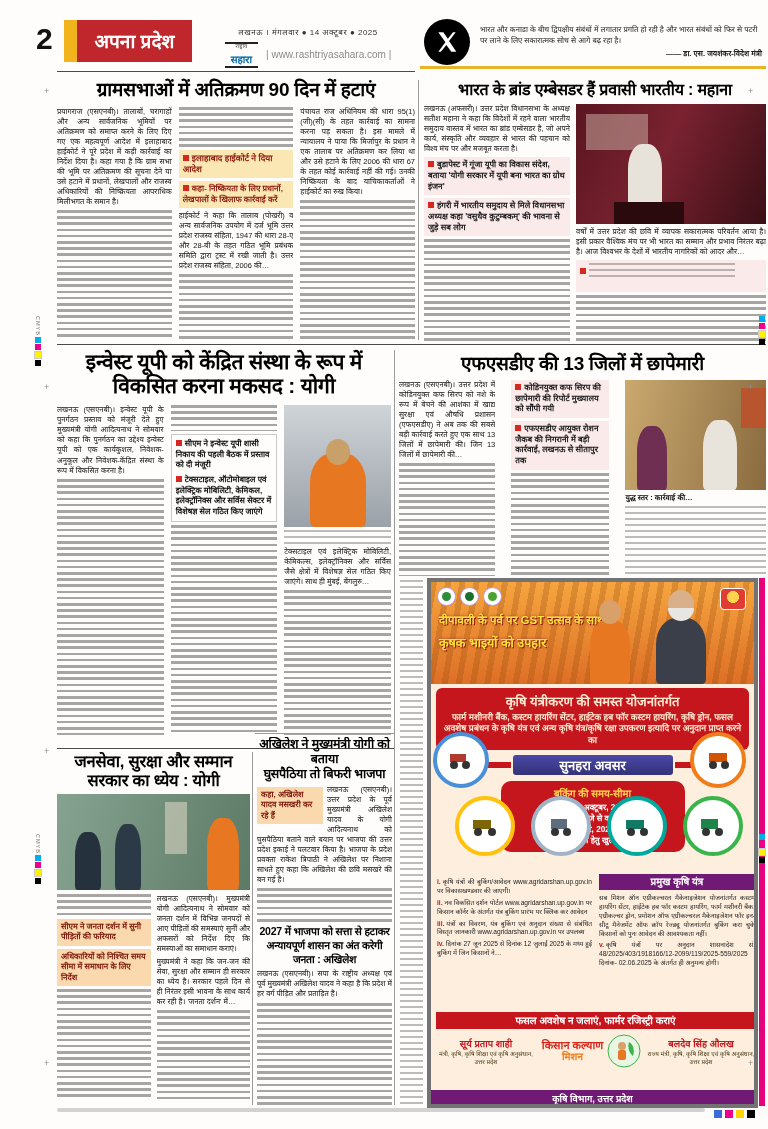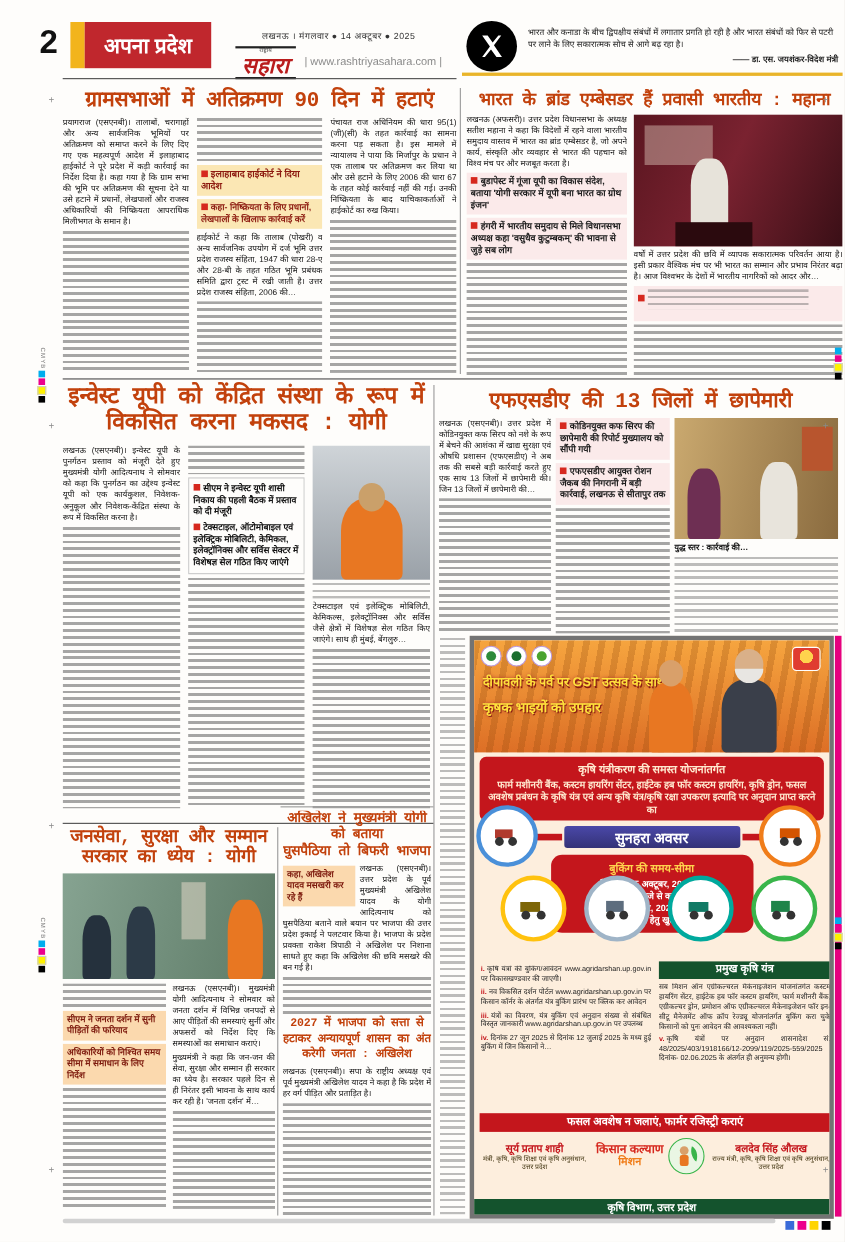--- a/index.html
+++ b/index.html
@@ -7,33 +7,33 @@
         font-family:"Liberation Sans",sans-serif;color:#111;overflow:hidden;}
   .abs{position:absolute;}
   
   .body{font-size:7.5px;line-height:1.34;text-align:justify;color:#141414;margin:0;}
   .col{display:flex;flex-direction:column;gap:3px;overflow:hidden;}
   .fill{flex:1;}
   .greek{background-image:repeating-linear-gradient(to bottom,#3a3a3a 0,#3a3a3a 2.6px,transparent 2.6px,transparent 6.2px);opacity:.45;}
   .greek-lt{background-image:repeating-linear-gradient(to bottom,#5a5a5a 0,#5a5a5a 2.2px,transparent 2.2px,transparent 6px);opacity:.4;}
   .rule-h{background:#4a4a4a;height:1px;}
   .rule-v{background:#9a9a9a;width:1px;}
-  .hl{font-weight:700;color:#c2410c;letter-spacing:-.2px;text-align:center;margin:0;font-family:Liberation Mono, monospace;}
+  .hl{font-weight:700;color:#000000;letter-spacing:-.2px;text-align:center;margin:0;}
   .sq{display:inline-block;width:6px;height:6px;background:#d6281e;margin-right:3px;}
   
   .pageno{font-size:30px;font-weight:700;}
   .secbox{display:flex;width:128px;height:42px;}
   .secbox .stripe{width:13px;background:#f2b41c;}
   .secbox .red{flex:1;background:#c0272d;color:#fff;display:flex;align-items:center;justify-content:center;
                font-size:19px;font-weight:700;}
   .dateline{font-size:8px;color:#333;letter-spacing:.5px;text-align:center;}
   .brandrow{display:flex;align-items:center;gap:8px;justify-content:center;}
   .saharalogo{border-top:2px solid #222;border-bottom:2px solid #222;padding:0 6px;text-align:center;line-height:1;}
   .saharalogo .top{font-size:5.5px;color:#444;display:block;}
-  .saharalogo .main{font-size:20px;font-weight:800;color:#b91c1c;font-style:italic;}
+  .saharalogo .main{font-size:10px;font-weight:800;color:#0369a1;}
   .website{font-size:10px;color:#8a8a8a;}
   .xcircle{width:46px;height:46px;border-radius:50%;background:#000;display:flex;align-items:center;justify-content:center;}
   .quote{font-size:7.6px;line-height:1.45;color:#222;text-align:left;}
   .quote .attr{display:block;text-align:right;font-weight:700;margin-top:2px;}
   .yellowrule{background:#e9b429;height:3px;}
   
   .hlbox{background:#fbe7b4;color:#8d1b10;font-weight:700;font-size:8.6px;line-height:1.3;padding:3px 4px;}
   .pinkbox{background:#fbeaea;font-size:8.2px;font-weight:700;line-height:1.3;color:#1c1c1c;padding:3px 4px;}
   .panel{border:1px solid #c9c9c9;padding:4px;display:flex;flex-direction:column;gap:5px;}
   .peachbox{background:#fbd9ae;color:#7d1a0d;font-weight:700;font-size:8px;line-height:1.3;padding:3px 4px;}
@@ -52,21 +52,21 @@
   .logo-dot i{width:9px;height:9px;border-radius:50%;background:#2e8b3a;display:block;}
   .redbox{background:#c4161c;color:#ffe9cf;border-radius:6px;text-align:center;font-weight:700;}
   .ribbon{position:relative;margin:5px auto 0;width:160px;height:20px;background:linear-gradient(#4a48a8,#343277);
           color:#fff;font-weight:800;font-size:13px;display:flex;align-items:center;justify-content:center;
           border-radius:3px;}
   .ribbon:before,.ribbon:after{content:"";position:absolute;top:7px;width:34px;height:6px;background:#c4161c;}
   .ribbon:before{left:-36px;} .ribbon:after{right:-36px;}
   .mcircle{position:absolute;border-radius:50%;background:#fff;display:flex;align-items:center;justify-content:center;}
   .adlist{font-size:6.6px;line-height:1.35;text-align:justify;color:#222;}
   .adlist .num{color:#c4161c;font-weight:800;margin-right:2px;}
-  .orangebar{background:#14532d;color:#fff;font-weight:800;text-align:center;}
+  .orangebar{background:#701a75;color:#fff;font-weight:800;text-align:center;}
   .redband{background:#c4161c;color:#fff;font-weight:800;text-align:center;font-size:10px;line-height:17px;}
   .minister{text-align:center;}
   .minister .nm{color:#c4161c;font-weight:800;font-size:9.5px;}
   .minister .tt{font-size:6.2px;color:#40330f;line-height:1.25;}
   .missionlogo{text-align:center;font-weight:800;color:#d6281e;line-height:1.05;}
   .missionlogo .l1{font-size:11px;} .missionlogo .l2{font-size:10px;color:#f07d1a;}
   
   .cmyb{display:flex;flex-direction:column;gap:1px;align-items:center;}
   .cmyb i{width:6px;height:6px;display:block;}
   .cmyb .lbl{writing-mode:vertical-rl;font-size:5.5px;color:#777;letter-spacing:1px;}
@@ -176,21 +176,21 @@
         </div>
         <div class="greek-lt" style="height:14px;"></div>
         <p class="body">टेक्सटाइल एवं इलेक्ट्रिक मोबिलिटी, केमिकल्स, इलेक्ट्रॉनिक्स और सर्विस जैसे क्षेत्रों में विशेषज्ञ सेल गठित किए जाएंगे। साथ ही मुंबई, बेंगलुरु…</p>
         <div class="fill greek"></div>
       </div>
     </div>
   </div>
 
   <div class="abs" style="left:399px;top:350px;width:367px;">
     <p class="hl nowrap" style="font-size:19px;">एफएसडीए की 13 जिलों में छापेमारी</p>
-    <div style="display:flex;gap:4px;height:196px;margin-top:4px;">
+    <div style="display:flex;gap:16px;height:196px;margin-top:4px;">
       <div class="col" style="width:102px;">
         <p class="body">लखनऊ (एसएनबी)। उत्तर प्रदेश में कोडिनयुक्त कफ सिरप को नशे के रूप में बेचने की आशंका में खाद्य सुरक्षा एवं औषधि प्रशासन (एफएसडीए) ने अब तक की सबसे बड़ी कार्रवाई करते हुए एक साथ 13 जिलों में छापेमारी की। जिन 13 जिलों में छापेमारी की…</p>
         <div class="fill greek"></div>
       </div>
       <div class="col" style="width:104px;">
         <div class="pinkbox"><span class="sq"></span><span>कोडिनयुक्त कफ सिरप की छापेमारी की रिपोर्ट मुख्यालय को सौंपी गयी</span></div>
         <div class="pinkbox"><span class="sq"></span><span>एफएसडीए आयुक्त रोशन जैकब की निगरानी में बड़ी कार्रवाई, लखनऊ से सीतापुर तक</span></div>
         <div class="fill greek"></div>
       </div>
       <div class="col" style="width:149px;">
@@ -276,21 +276,21 @@
         <div class="abs" style="left:15px;top:4px;width:22px;height:24px;border-radius:50%;background:#d9a06a;"></div>
       </div>
       <div class="abs" style="right:40px;top:6px;width:66px;height:96px;">
         <div class="sil" style="left:8px;bottom:0;width:50px;height:66px;background:#3a3f4a;"></div>
         <div class="abs" style="left:20px;top:2px;width:26px;height:28px;border-radius:50%;background:#d9b089;"></div>
         <div class="abs" style="left:20px;top:20px;width:26px;height:13px;border-radius:0 0 13px 13px;background:#e8e6e2;"></div>
       </div>
     </div>
 
     <div class="redbox" style="margin:4px 5px 0;padding:4px 6px;">
-      <div style="font-size:10px;">कृषि यंत्रीकरण की समस्त योजनांतर्गत</div>
+      <div style="font-size:13px;">कृषि यंत्रीकरण की समस्त योजनांतर्गत</div>
       <div style="font-size:8.8px;line-height:1.3;margin-top:2px;">फार्म मशीनरी बैंक, कस्टम हायरिंग सेंटर, हाईटेक हब फॉर कस्टम हायरिंग, कृषि ड्रोन, फसल अवशेष प्रबंधन के कृषि यंत्र एवं अन्य कृषि यंत्र/कृषि रक्षा उपकरण इत्यादि पर अनुदान प्राप्त करने का</div>
     </div>
 
     <div class="ribbon">सुनहरा अवसर</div>
 
     <div class="redbox" style="width:176px;margin:6px auto 0;border-radius:10px;padding:5px 4px;">
       <div style="color:#ffd34d;font-size:10px;">बुकिंग की समय-सीमा</div>
       <div style="font-size:8.2px;line-height:1.35;color:#fff;margin-top:2px;">
         <span style="display:block;">दिनांक : 15 अक्टूबर, 2025 को</span>
         <span style="display:block;">पूर्वाह्न 11:00 बजे से कट ऑफ डेट</span>

